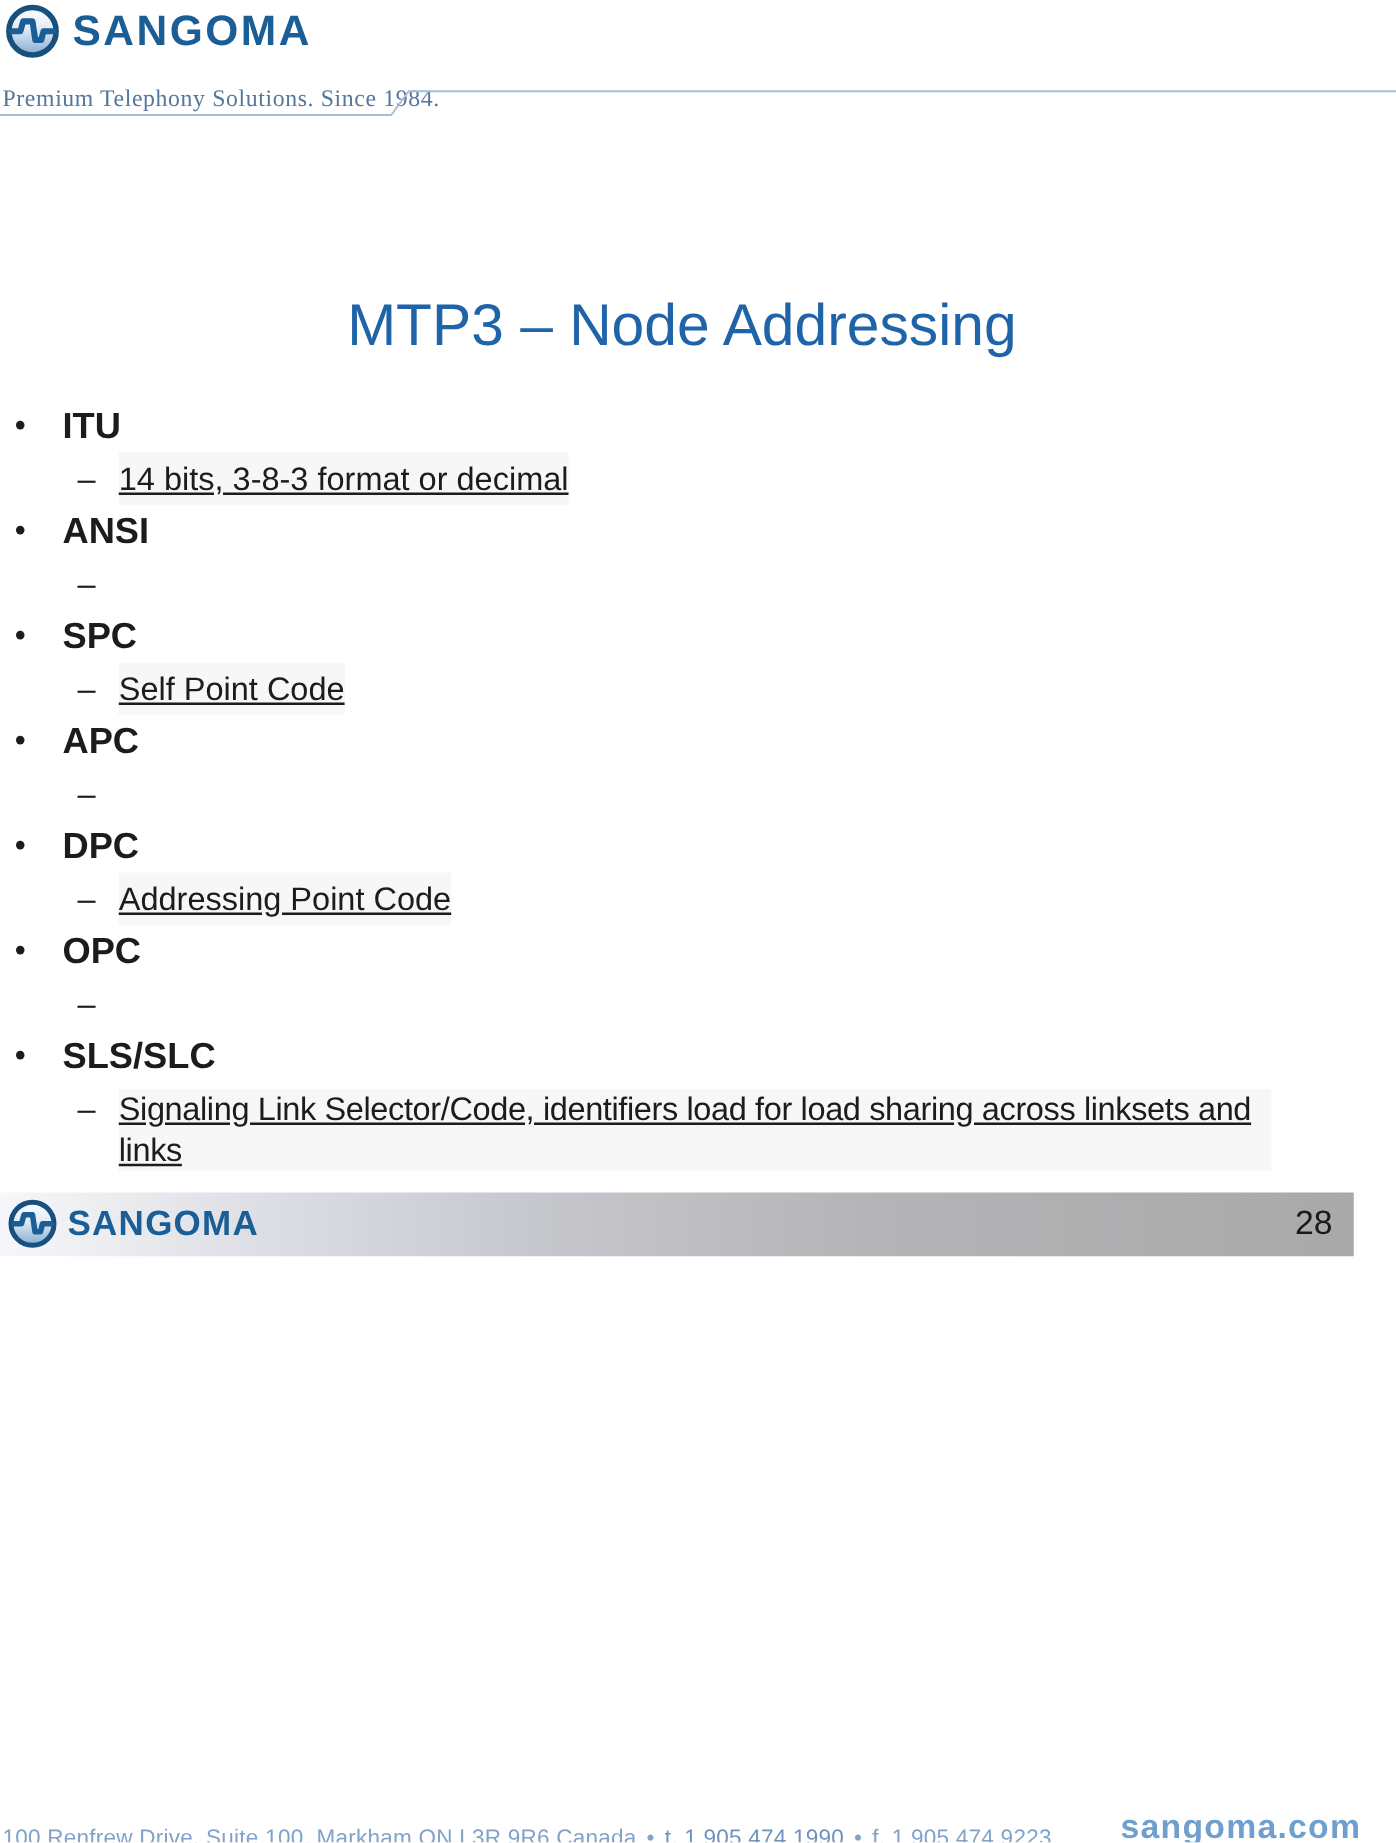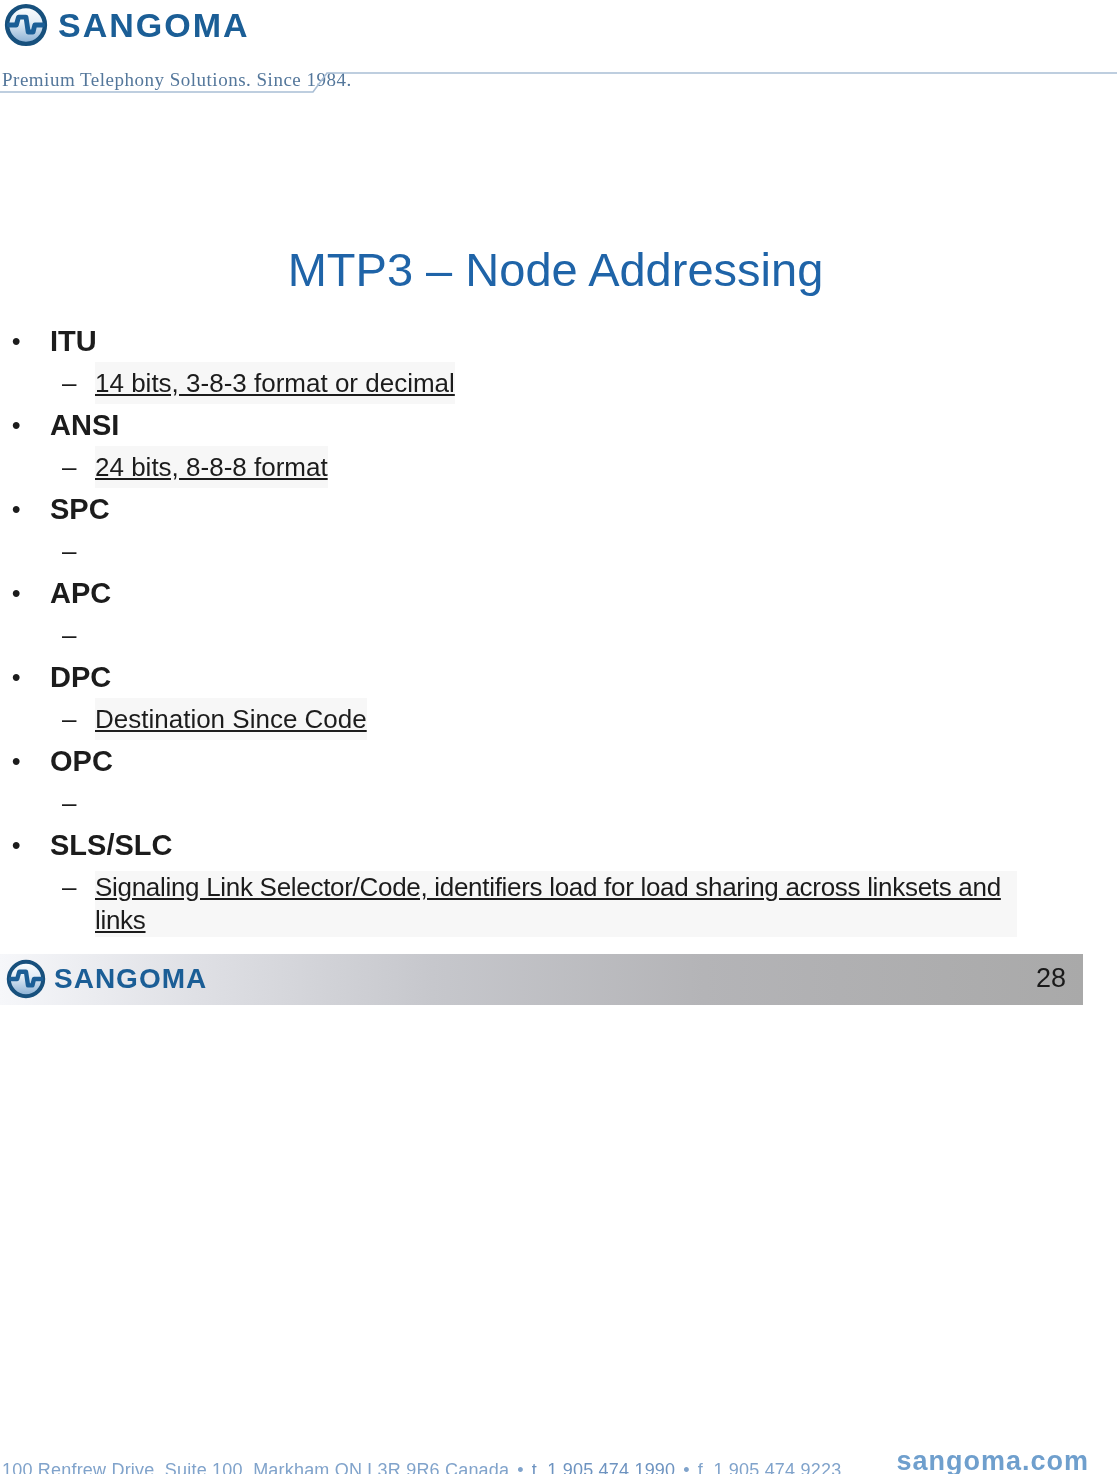--- a/index.html
+++ b/index.html
@@ -32,21 +32,21 @@
   }
   .divider-svg{position:absolute;top:58px;left:0;}
 
   
   .slide-title{
     position:absolute;top:228px;left:0;width:1083px;
     text-align:center;
     font-size:47px;font-weight:400;
     color:var(--title-blue);
     letter-spacing:0px;
-    margin:14px;
+    margin:4px;
   }
   .bullet-list{
     position:absolute;top:320px;left:12px;width:1005px;
     margin:0;padding:0;list-style:none;
     color:var(--body-text);
   }
   .bullet-list li{display:flex;align-items:flex-start;}
   .l1{font-size:29px;font-weight:bold;line-height:42px;}
   .l1 .marker{width:38px;flex:0 0 38px;font-size:24px;line-height:42px;}
   .l2{font-size:26px;font-weight:400;line-height:42px;padding-left:50px;}
@@ -116,43 +116,43 @@
       <li class="l2">
         <span class="marker">–</span>
         <span class="txt">14 bits, 3-8-3 format or decimal</span>
       </li>
       <li class="l1">
         <span class="marker">•</span>
         <span class="txt">ANSI</span>
       </li>
       <li class="l2">
         <span class="marker">–</span>
-        <span class="txt">24 bits, 8-8-8 format</span>
       </li>
       <li class="l1">
         <span class="marker">•</span>
         <span class="txt">SPC</span>
       </li>
       <li class="l2">
         <span class="marker">–</span>
+        <span class="txt">Self Point Code</span>
       </li>
       <li class="l1">
         <span class="marker">•</span>
         <span class="txt">APC</span>
       </li>
       <li class="l2">
         <span class="marker">–</span>
       </li>
       <li class="l1">
         <span class="marker">•</span>
         <span class="txt">DPC</span>
       </li>
       <li class="l2">
         <span class="marker">–</span>
-        <span class="txt">Destination Since Code</span>
+        <span class="txt">Addressing Point Code</span>
       </li>
       <li class="l1">
         <span class="marker">•</span>
         <span class="txt">OPC</span>
       </li>
       <li class="l2">
         <span class="marker">–</span>
       </li>
       <li class="l1">
         <span class="marker">•</span>

